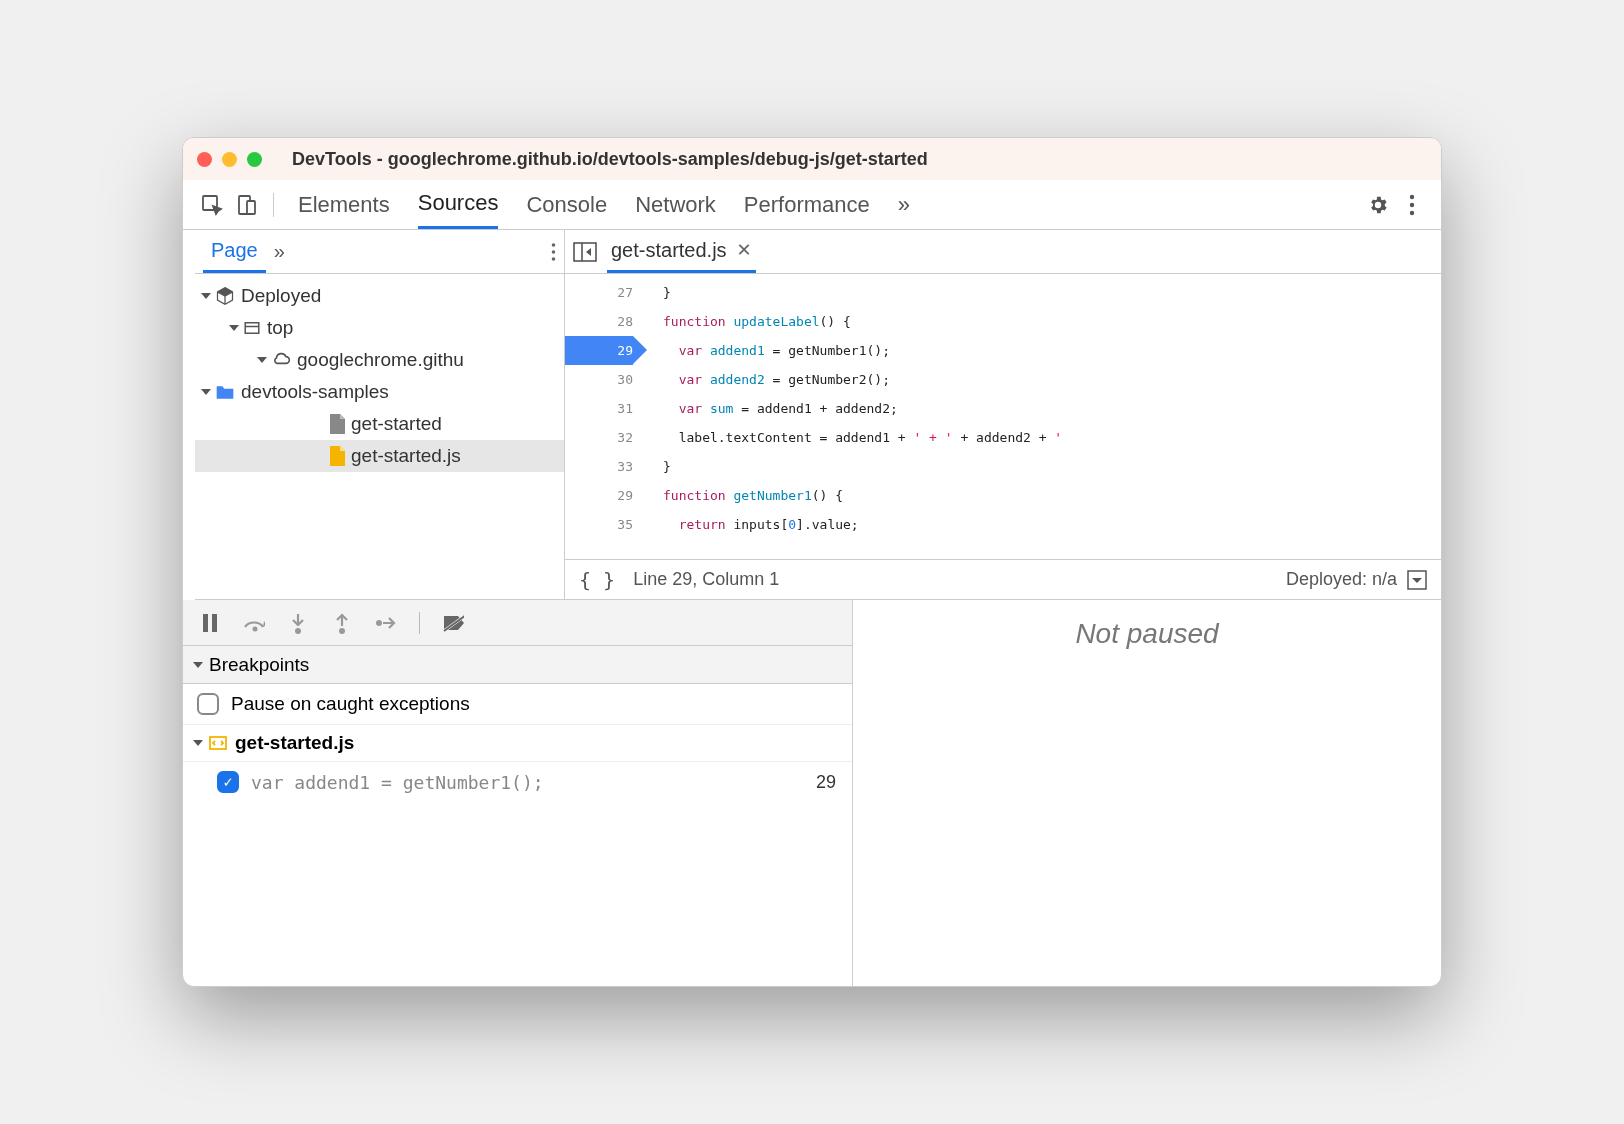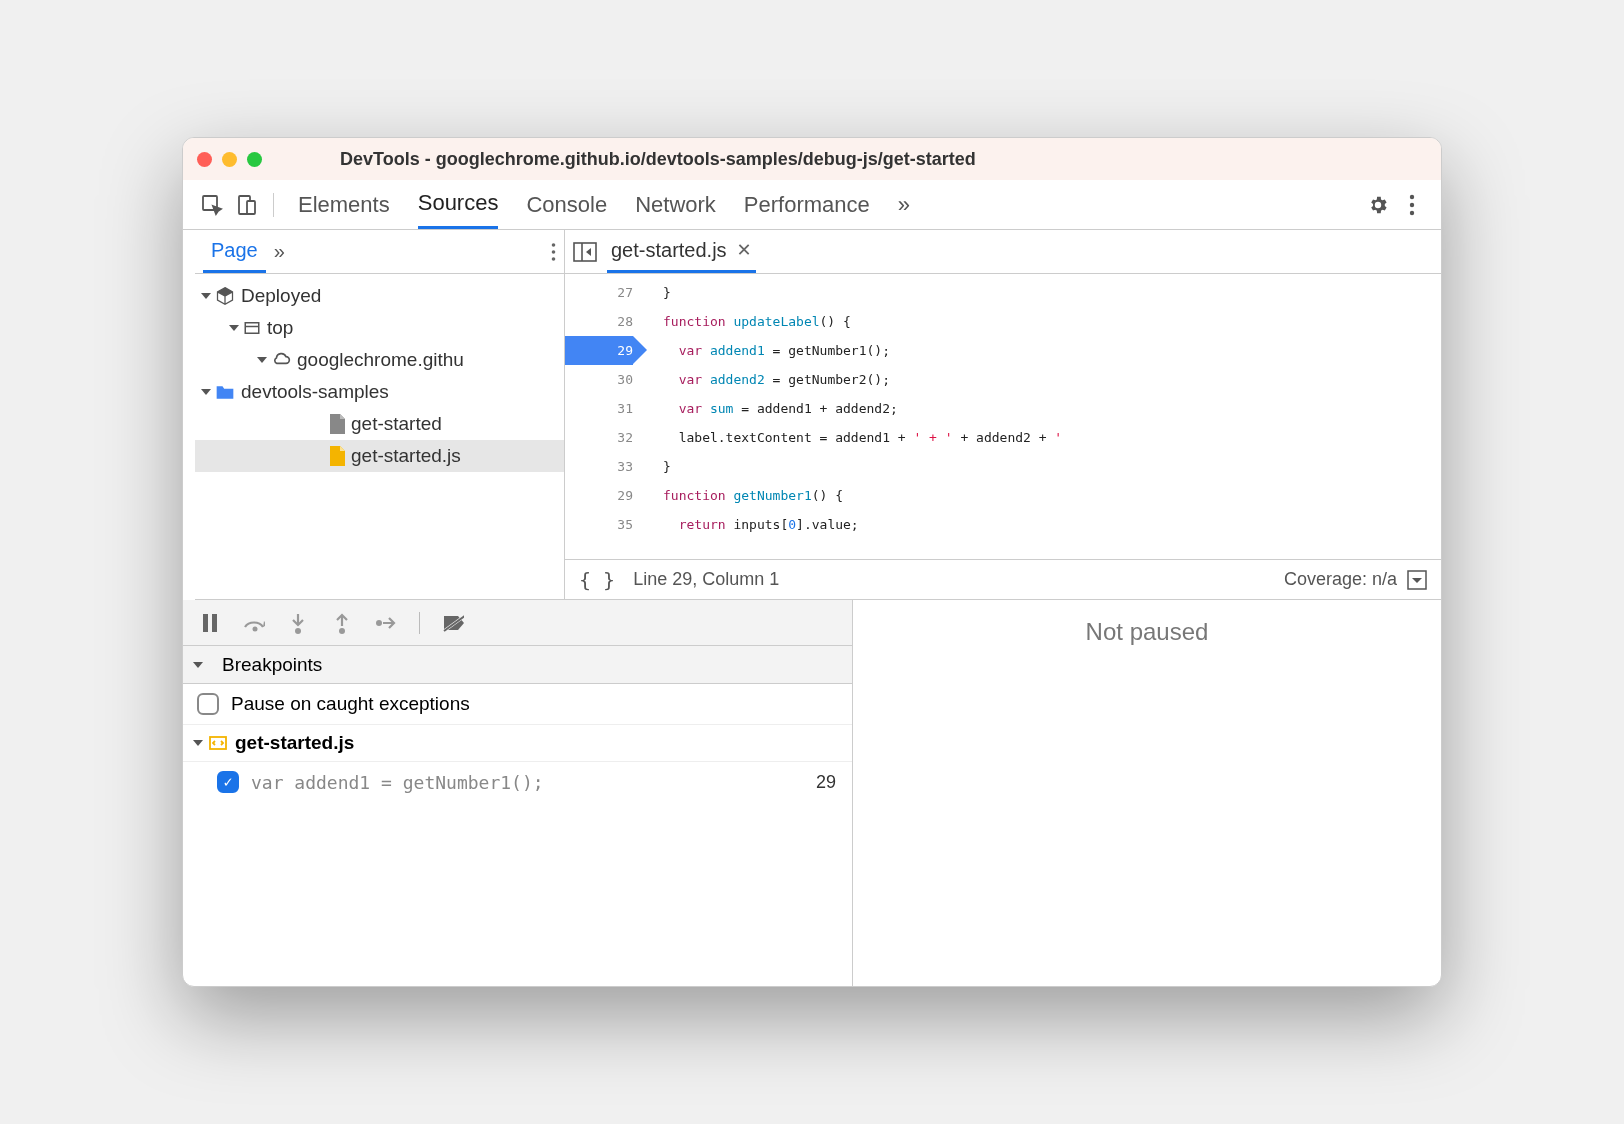--- a/index.html
+++ b/index.html
@@ -29,21 +29,21 @@
   display: flex;
   align-items: center;
   padding: 0 14px;
   flex-shrink: 0;
 }
 .traffic { display: flex; gap: 10px; margin-right: 30px; }
 .dot { width: 15px; height: 15px; border-radius: 50%; }
 .dot.red { background: #ff5f57; }
 .dot.yellow { background: #febc2e; }
 .dot.green { background: #28c840; }
-.title { font-size: 18px; font-weight: 600; color: #333; margin-left: 48px; }
+.title { font-size: 18px; font-weight: 600; color: #333; }
 .maintabs {
   height: 50px;
   display: flex;
   align-items: center;
   border-bottom: 1px solid #ccc;
   padding: 0 12px;
   flex-shrink: 0;
 }
 .maintabs .icon-btn { width: 34px; height: 32px; display:flex; align-items:center; justify-content:center; color:#555; }
 .maintabs .vdiv { width:1px; height: 24px; background:#ccc; margin: 0 10px; }
@@ -71,31 +71,31 @@
 .gut-line.bp { background: #4285f4; color:#fff; }
 .gut-line.bp::after { content:''; position:absolute; right:-14px; top:0; border-left:14px solid #4285f4; border-top:14.5px solid transparent; border-bottom:14.5px solid transparent; }
 .code-lines { padding: 4px 0 4px 20px; color:#222; white-space: pre; }
 .kw { color:#a71d5d; } .fn { color:#0086b3; } .num { color:#1a73e8; } .str { color:#d14; }
 .statusbar { height:40px; border-top:1px solid #ccc; display:flex; align-items:center; padding: 0 14px; font-size:18px; color:#555; }
 .statusbar .coverage { margin-left:auto; margin-right: 10px; }
 .debug-toolbar { height: 46px; background:#f3f3f3; border-bottom:1px solid #ccc; display:flex; align-items:center; padding:0 16px; gap:22px; color:#666; }
 .dbg-ico { width:22px; height:22px; display:flex; align-items:center; justify-content:center; }
 .bottomrow { display:flex; flex:1; }
 .leftpanel { width: 670px; border-right:1px solid #ccc; display:flex; flex-direction:column; font-size:19px; }
-.section-hdr { height:38px; background:#f3f3f3; border-bottom:1px solid #ccc; display:flex; align-items:center; padding:0 12px; gap:21px;}
+.section-hdr { height:38px; background:#f3f3f3; border-bottom:1px solid #ccc; display:flex; align-items:center; padding:0 12px; gap:8px;}
 .chk-row { height:40px; display:flex; align-items:center; padding:0 14px; gap:12px; }
 .chkbox { width:22px; height:22px; border:2px solid #888; border-radius:6px; }
 .chkbox.checked { background:#1a73e8; border-color:#1a73e8; display:flex; align-items:center; justify-content:center; color:#fff; font-size:15px; }
 .bp-file-hdr { height:38px; display:flex; align-items:center; padding:0 12px; gap:8px; font-weight:600; border-bottom:1px solid #eee; border-top:1px solid #eee;}
 .bp-entry { height:40px; display:flex; align-items:center; padding-left:34px; gap:12px; font-family: Menlo, monospace; font-size:18px; color:#888; }
 .bp-entry .ln { margin-left:auto; padding-right:16px; color:#333; font-family:-apple-system, Arial; }
 .rightpanel { flex:1; display:flex; flex-direction:column; }
 .rtabs { height:46px; background:#f3f3f3; border-bottom:1px solid #ccc; display:flex; align-items:center; gap:26px; padding:0 18px; font-size:20px; color:#555;}
 .rtab.active { color:#222; border-bottom:3px solid #1a73e8; height:44px; display:flex; align-items:center; }
-.notpaused { flex:1; display:flex; justify-content:center; padding-top:18px; font-size:24px; color:#777;}
+.notpaused { flex:1; display:flex; justify-content:center; padding-top:18px; font-size:28px; font-style:italic; color:#777;}
 svg { display:block; }
 </style>
 </head>
 <body>
 
 <div class="window">
 
   <div class="titlebar">
     <div class="traffic">
       <div class="dot red"></div>
@@ -228,21 +228,21 @@
             <div class="gut-line">32</div>
             <div class="gut-line">33</div>
             <div class="gut-line">29</div>
             <div class="gut-line">35</div>
           </div>
         <div class="code-lines" id="codelines"><div style="height: 29px;">}</div><div style="height: 29px;"><span class="kw">function</span> <span class="fn">updateLabel</span>() {</div><div style="height: 29px;">  <span class="kw">var</span> <span class="fn">addend1</span> = getNumber1();</div><div style="height: 29px;">  <span class="kw">var</span> <span class="fn">addend2</span> = getNumber2();</div><div style="height: 29px;">  <span class="kw">var</span> <span class="fn">sum</span> = addend1 + addend2;</div><div style="height: 29px;">  label.textContent = addend1 + <span class="str">' + '</span> + addend2 + <span class="str">' </span></div><div style="height: 29px;">}</div><div style="height: 29px;"><span class="kw">function</span> <span class="fn">getNumber1</span>() {</div><div style="height: 29px;">  <span class="kw">return</span> inputs[<span class="num">0</span>].value;</div></div>
       </div>
       <div class="statusbar">
         <span style="font-family:monospace;font-size:20px;margin-right:18px">{ }</span>
         <span>Line 29, Column 1</span>
-        <span class="coverage">Coverage: n/a</span>
+        <span class="coverage">Deployed: n/a</span>
         <span>
           <svg width="20" height="20" viewBox="0 0 20 20" fill="none" stroke="#555" stroke-width="1.5">
               <rect x="1" y="1" width="18" height="18"></rect>
               <path d="M5 8l5 5 5-5" fill="#555" stroke="none"></path>
             </svg>
         </span>
       </div>
     </div>
   </div>
 

